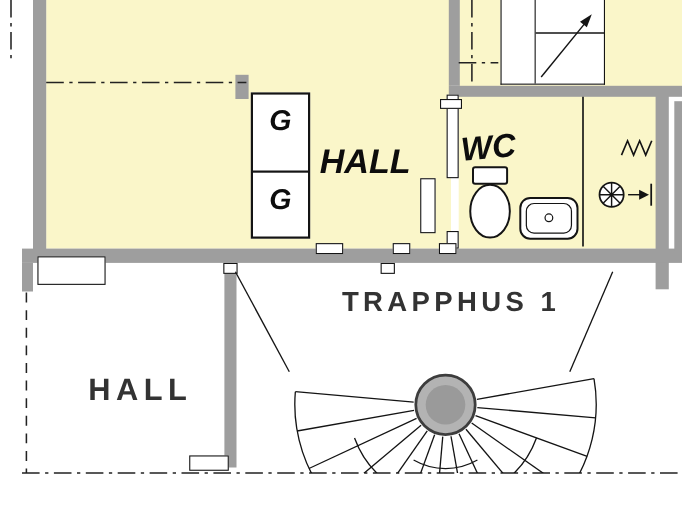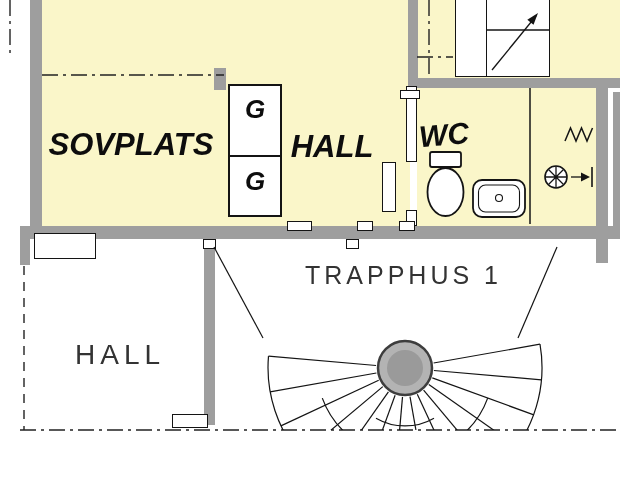--- a/index.html
+++ b/index.html
@@ -10,22 +10,22 @@
   .room{position:absolute;background:#FAF6C9;}
   .wall{position:absolute;background:#9E9E9E;}
   .whitebox{position:absolute;background:#fff;border:1.5px solid #141414;box-sizing:border-box;}
   .wardrobe{border-width:2px;}
   .overlay{position:absolute;left:0;top:0;}
   .label-bold{
     position:absolute;font-weight:bold;font-style:italic;color:#0d0d0d;
     text-align:center;line-height:1.1;white-space:nowrap;
   }
   .label-thin{
-    position:absolute;font-weight:normal;color:#333333;
-    text-align:left;line-height:1.1;white-space:nowrap;
+    position:absolute;font-weight:bold;color:#333333;
+    text-align:center;line-height:1.1;white-space:nowrap;
   }
 </style>
 </head>
 <body>
 
 <div class="plan">
 
   <div class="room" style="left:42px;top:0;width:368px;height:226px;"></div>
   <div class="room" style="left:417px;top:86px;width:180px;height:140px;"></div>
   <div class="room" style="left:417px;top:0;width:203px;height:80px;"></div>
@@ -128,21 +128,20 @@
       <path d="M565,141 L570.5,128 L576,141 L581.5,128 L587,141 L592.5,128"></path>
     </g>
 
     <g stroke="#141414" stroke-width="1.3" fill="none">
       <path d="M487,30 H550"></path>
       <path d="M492,70 L536,16"></path>
       <polygon points="538,13 533.5,24.8 527.3,19.7" fill="#141414" stroke="none"></polygon>
     </g>
   </svg>
 
-  <div class="label-bold" style="left:40px;top:128px;width:182px;font-size:31px;">SOVPLATS</div>
   <div class="label-bold" style="left:228px;top:95px;width:54px;font-size:26px;">G</div>
   <div class="label-bold" style="left:228px;top:167px;width:54px;font-size:26px;">G</div>
   <div class="label-bold" style="left:282px;top:130px;width:100px;font-size:31px;">HALL</div>
   <div class="label-bold" style="left:413px;top:118px;width:62px;font-size:30px;transform:rotate(-5deg);">WC</div>
   <div class="label-thin" style="left:305px;top:262px;width:210px;font-size:25px;letter-spacing:4px;">TRAPPHUS 1</div>
   <div class="label-thin" style="left:75px;top:340px;width:105px;font-size:28px;letter-spacing:5px;">HALL</div>
 
 </div>
 
 </body></html>

